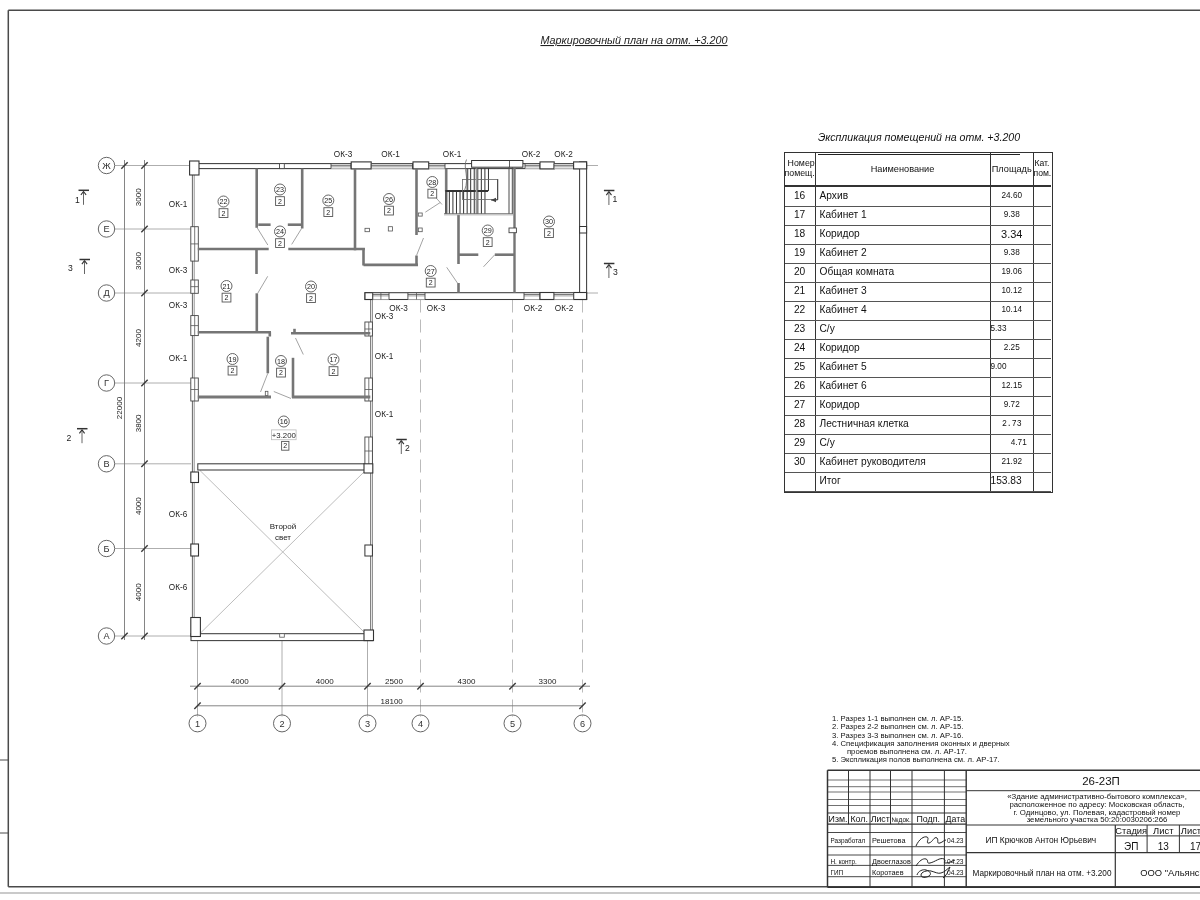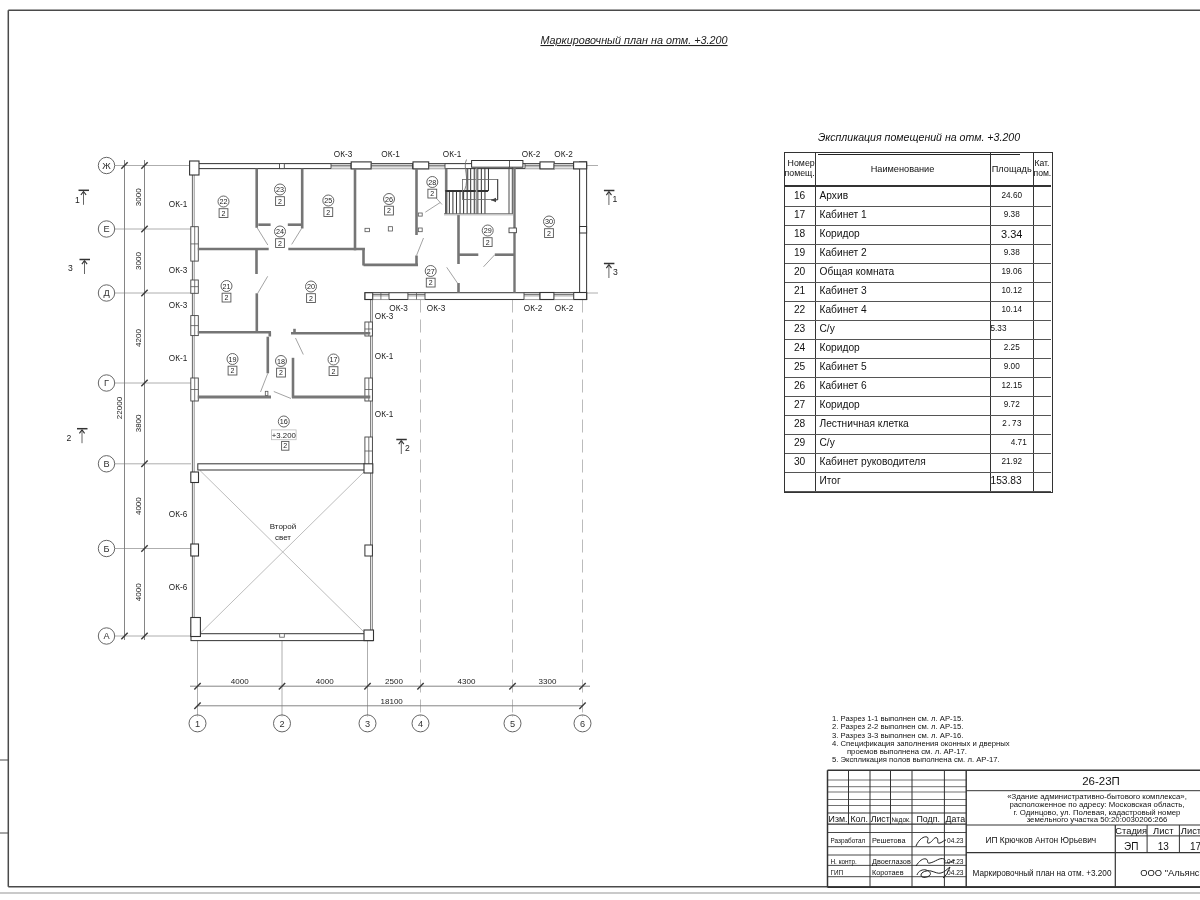--- a/index.html
+++ b/index.html
@@ -490,21 +490,21 @@
     <div class="abs" style="left:0;top:166.9px;width:30.2px;height:18.99px;font-size:10.2px;line-height:18.99px;text-align:center;">23</div>
     <div class="abs" style="left:35px;top:166.9px;width:169px;height:18.99px;font-size:10.2px;line-height:18.99px;text-align:left;">С/у</div>
     <div class="abs" style="left:206px;top:166.9px;width:42.5px;height:18.99px;font-size:8.2px;line-height:18.99px;text-align:left;">5.33</div>
     <div class="abs" style="left:0;top:185.9px;width:266.3px;height:0.9px;background:#555;"></div>
     <div class="abs" style="left:0;top:185.9px;width:30.2px;height:18.99px;font-size:10.2px;line-height:18.99px;text-align:center;">24</div>
     <div class="abs" style="left:35px;top:185.9px;width:169px;height:18.99px;font-size:10.2px;line-height:18.99px;text-align:left;">Коридор</div>
     <div class="abs" style="left:206px;top:185.9px;width:42.5px;height:18.99px;font-size:8.2px;line-height:18.99px;text-align:center;">2.25</div>
     <div class="abs" style="left:0;top:204.8px;width:266.3px;height:0.9px;background:#555;"></div>
     <div class="abs" style="left:0;top:204.8px;width:30.2px;height:18.99px;font-size:10.2px;line-height:18.99px;text-align:center;">25</div>
     <div class="abs" style="left:35px;top:204.8px;width:169px;height:18.99px;font-size:10.2px;line-height:18.99px;text-align:left;">Кабинет 5</div>
-    <div class="abs" style="left:206px;top:204.8px;width:42.5px;height:18.99px;font-size:8.2px;line-height:18.99px;text-align:center;">9.00</div>
+    <div class="abs" style="left:206px;top:204.8px;width:42.5px;height:18.99px;font-size:8.2px;line-height:18.99px;text-align:left;">9.00</div>
     <div class="abs" style="left:0;top:223.8px;width:266.3px;height:0.9px;background:#555;"></div>
     <div class="abs" style="left:0;top:223.8px;width:30.2px;height:18.99px;font-size:10.2px;line-height:18.99px;text-align:center;">26</div>
     <div class="abs" style="left:35px;top:223.8px;width:169px;height:18.99px;font-size:10.2px;line-height:18.99px;text-align:left;">Кабинет 6</div>
     <div class="abs" style="left:206px;top:223.8px;width:42.5px;height:18.99px;font-size:8.2px;line-height:18.99px;text-align:center;">12.15</div>
     <div class="abs" style="left:0;top:242.8px;width:266.3px;height:0.9px;background:#555;"></div>
     <div class="abs" style="left:0;top:242.8px;width:30.2px;height:18.99px;font-size:10.2px;line-height:18.99px;text-align:center;">27</div>
     <div class="abs" style="left:35px;top:242.8px;width:169px;height:18.99px;font-size:10.2px;line-height:18.99px;text-align:left;">Коридор</div>
     <div class="abs" style="left:206px;top:242.8px;width:42.5px;height:18.99px;font-size:8.2px;line-height:18.99px;text-align:center;">9.72</div>
     <div class="abs" style="left:0;top:261.8px;width:266.3px;height:0.9px;background:#555;"></div>
     <div class="abs" style="left:0;top:261.8px;width:30.2px;height:18.99px;font-size:10.2px;line-height:18.99px;text-align:center;">28</div>

